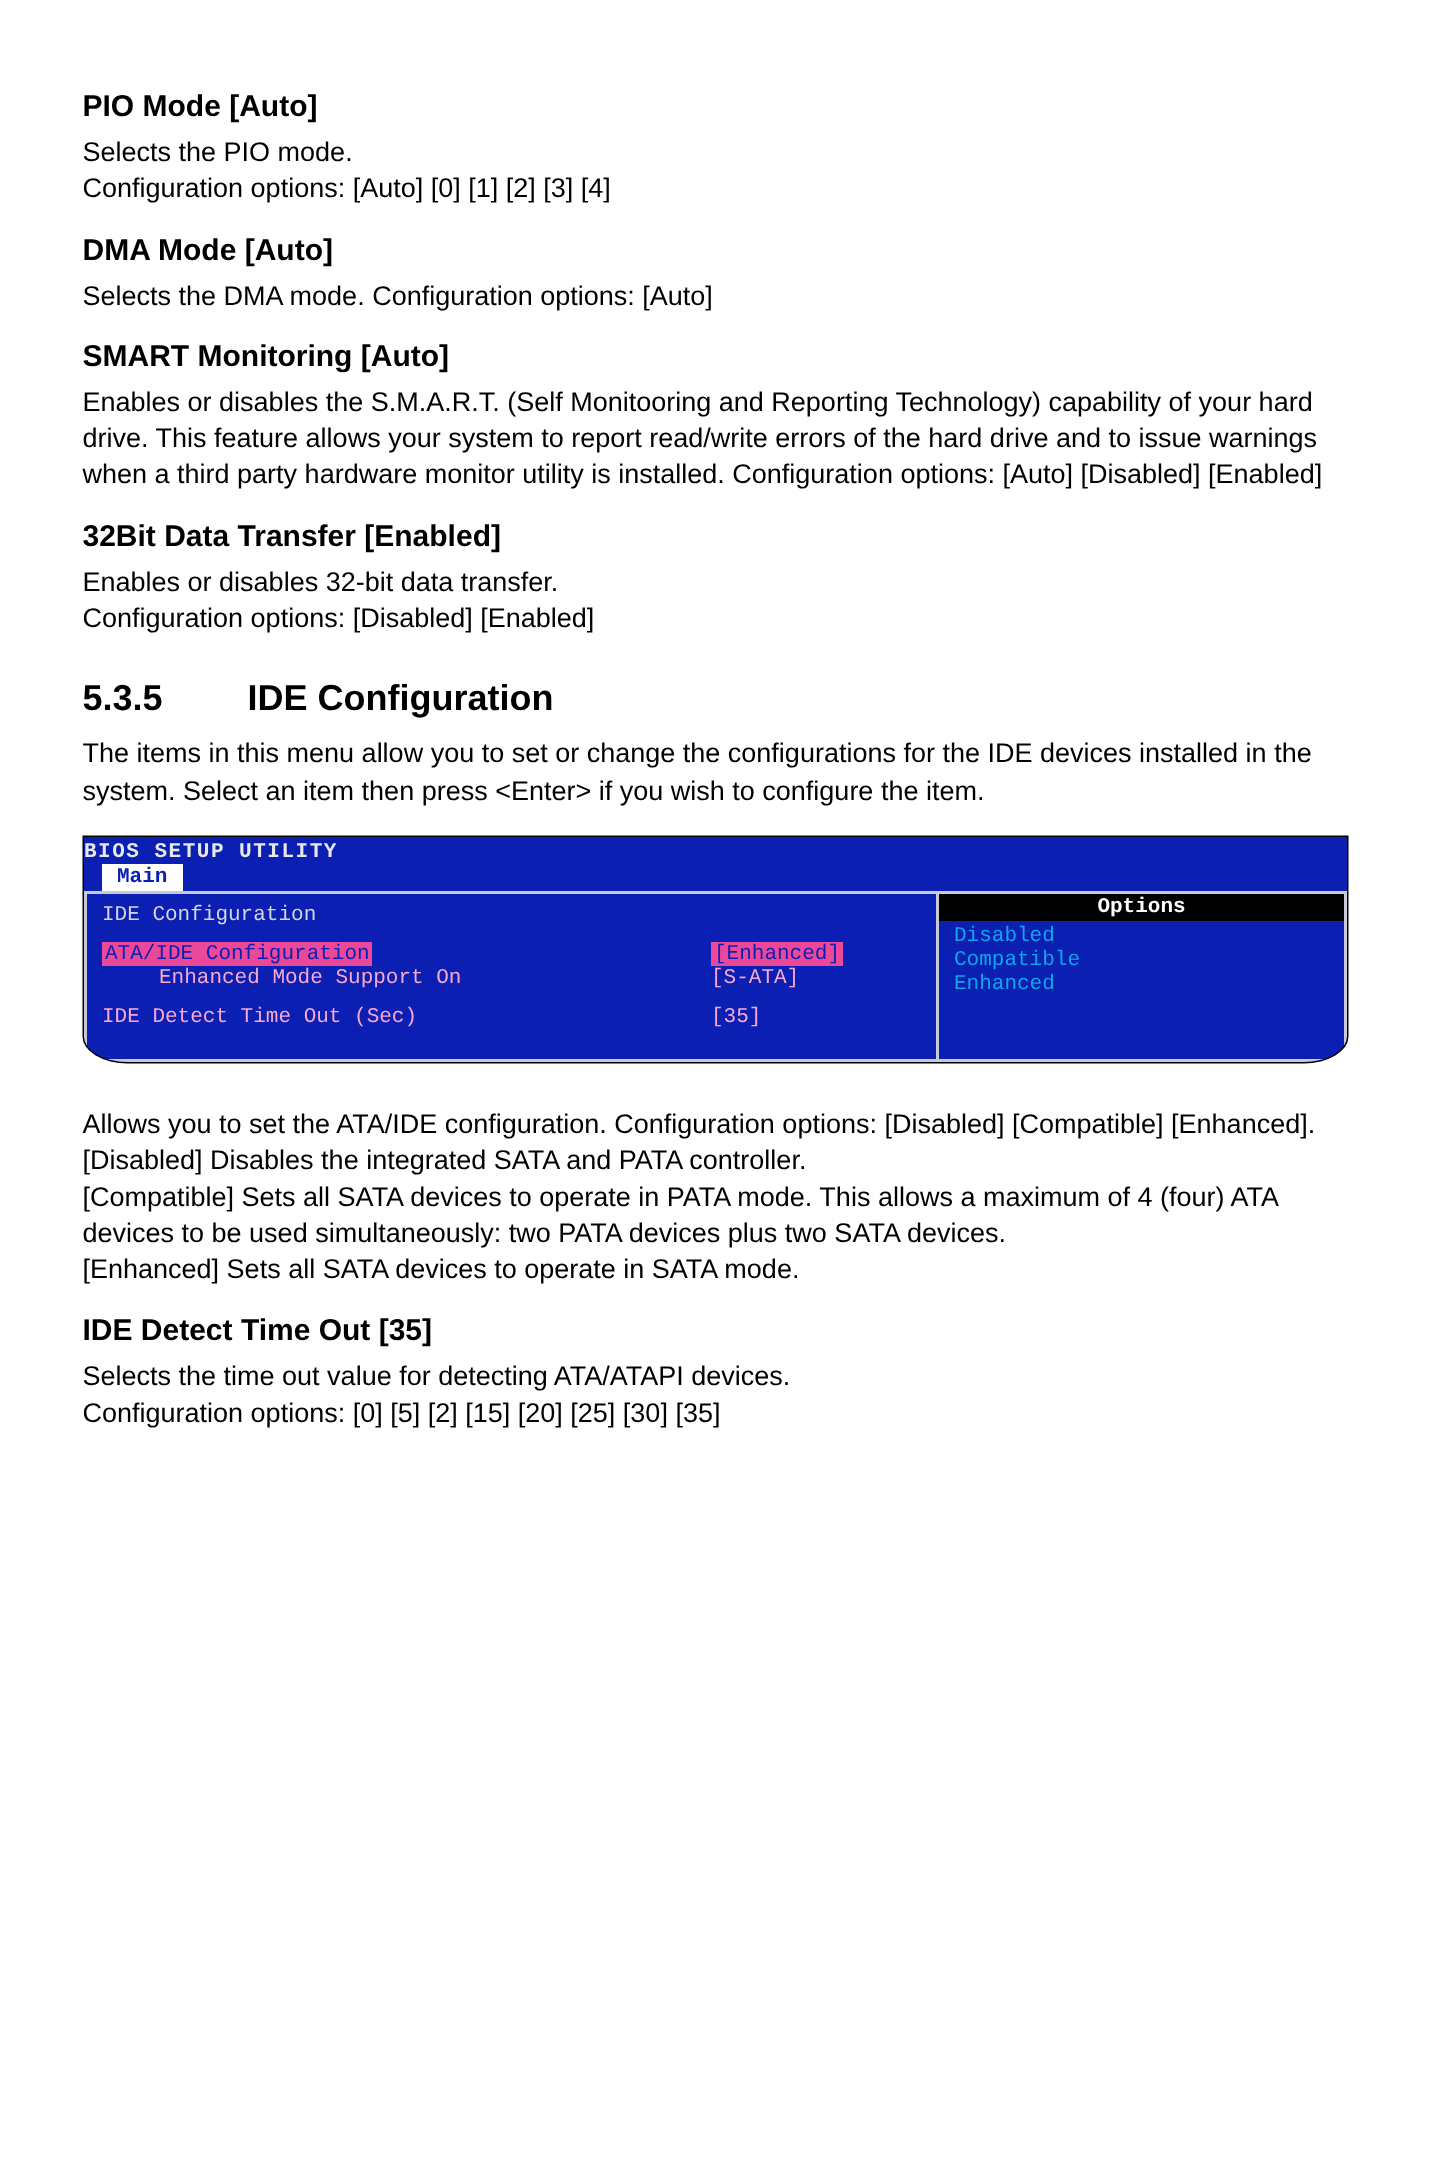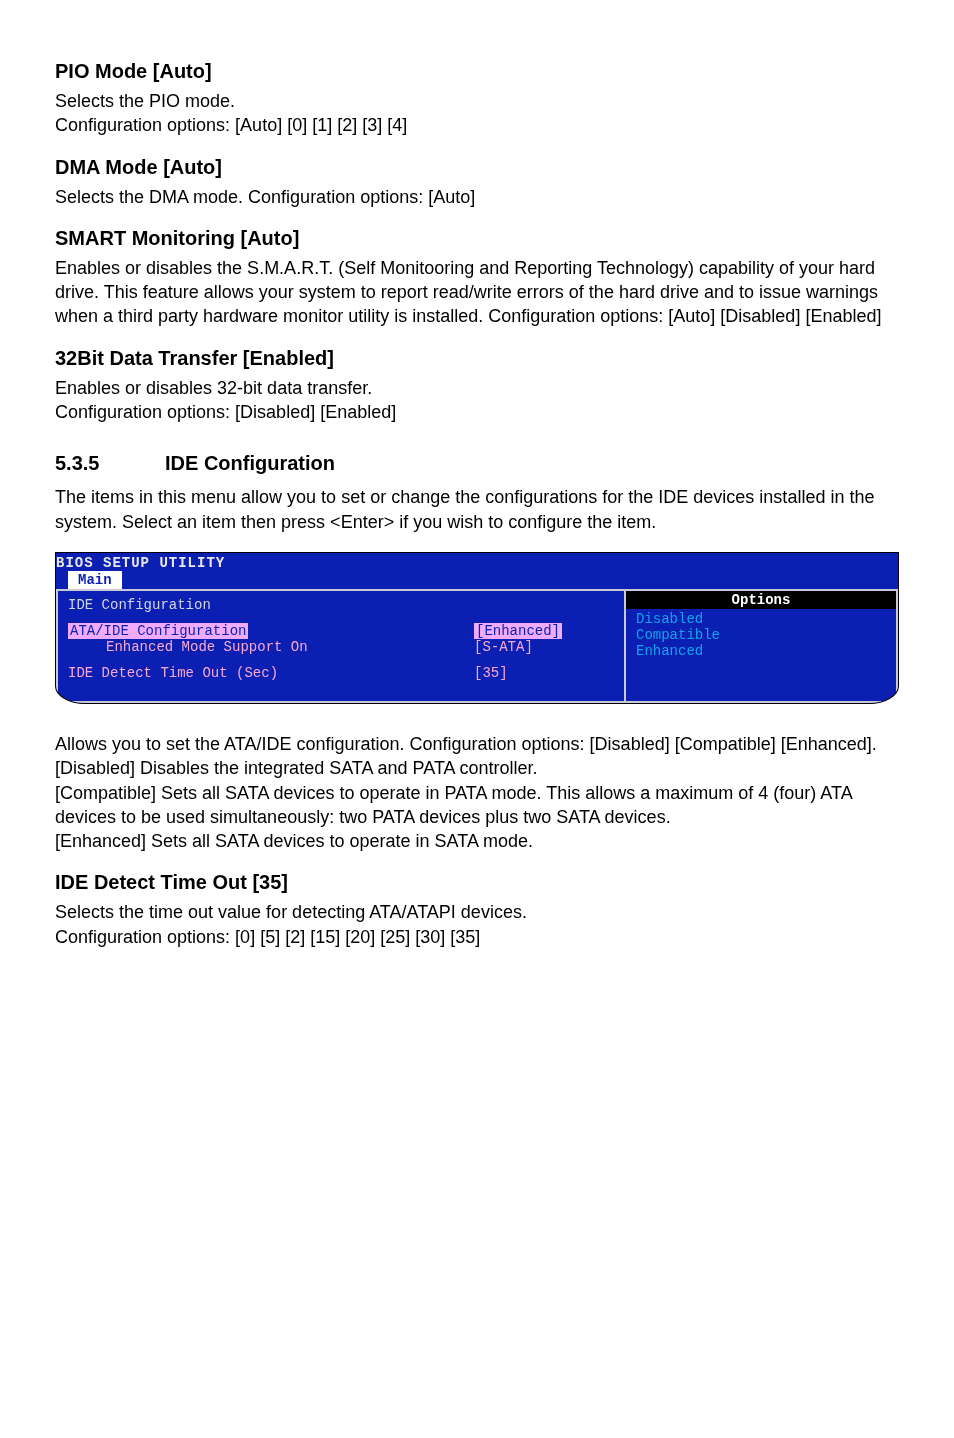--- a/index.html
+++ b/index.html
@@ -17,21 +17,21 @@
     font-size: 20px;
     font-weight: bold;
     margin: 0 0 6px 0;
   }
   p.body {
     font-size: 18px;
     margin: 0 0 18px 0;
     line-height: 1.35;
   }
   h1.section-heading {
-    font-size: 20px;
+    font-size: 24px;
     font-weight: bold;
     margin: 28px 0 10px 0;
   }
   .section-num {
     display: inline-block;
     width: 110px;
   }
   
   .bios-box {
     margin: 14px 0 28px 0;
@@ -80,21 +80,21 @@
   .bios-section-label {
     color: #d3d5e0;
     margin-bottom: 10px;
   }
   .bios-row {
     display: flex;
   }
   .bios-row .label { flex: 1; }
   .bios-row .value { width: 140px; }
   .bios-highlight {
-    background: #f0abfc;
+    background: #ec4899;
     color: #0b1fb3;
     padding: 0 2px;
   }
   .bios-indent { padding-left: 38px; }
   .bios-cyan { color: #f9a8d4; }
   .bios-right-header {
     background: #000;
     color: #fff;
     text-align: center;
     padding: 1px 0;

